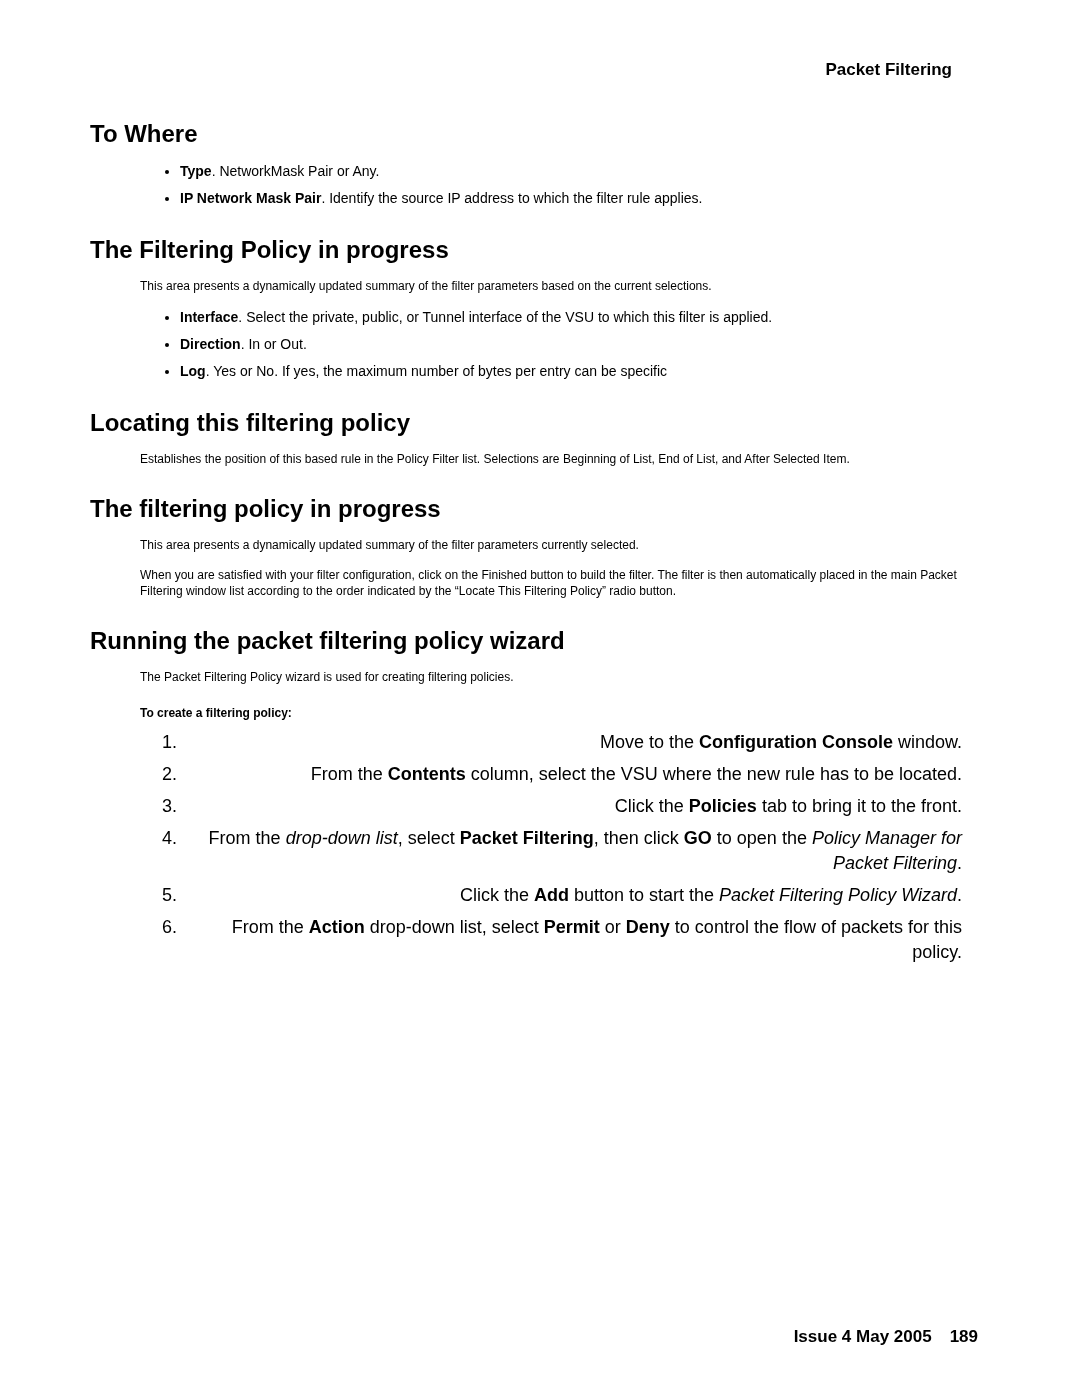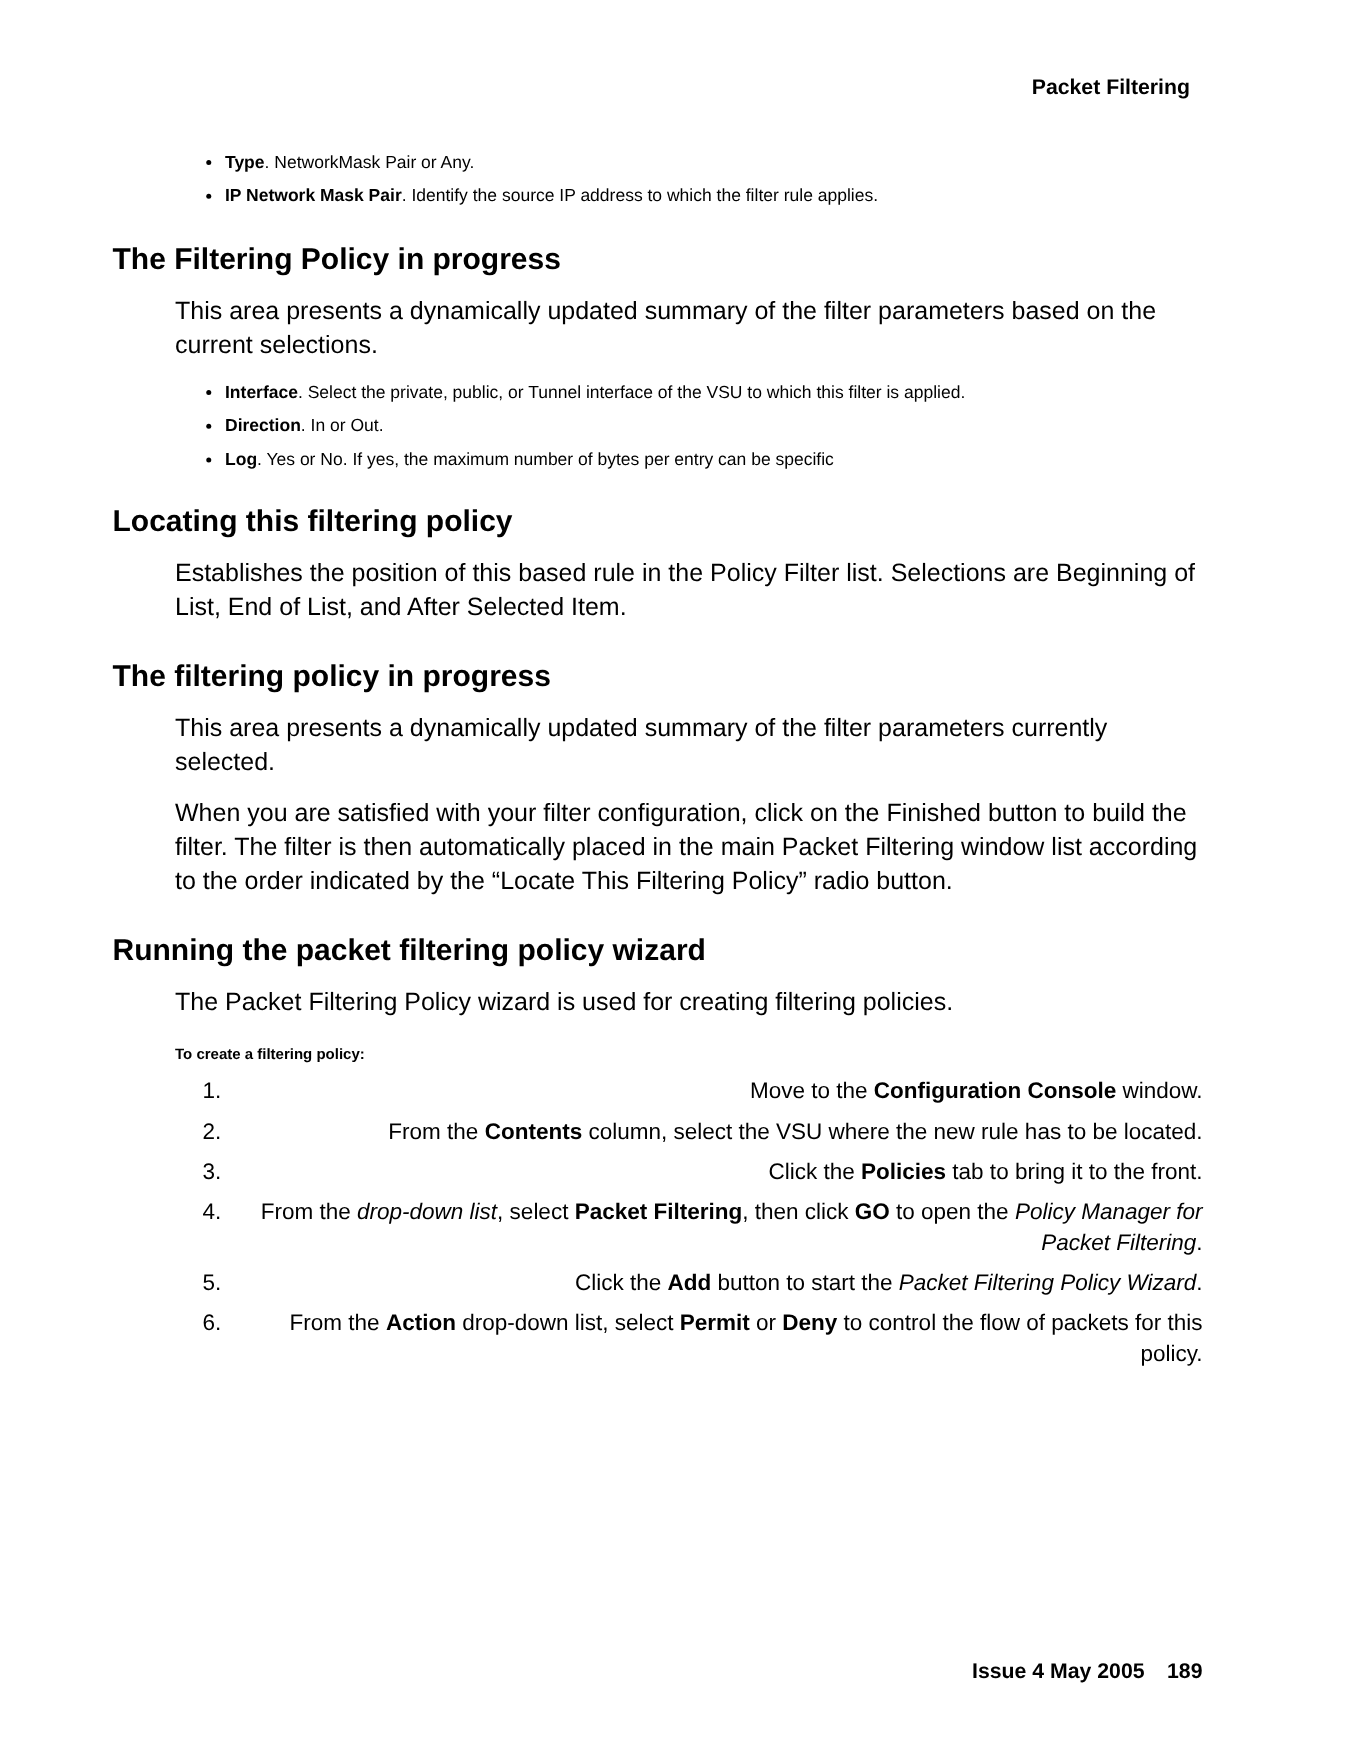--- a/index.html
+++ b/index.html
@@ -22,21 +22,21 @@
     font-size: 17px;
     margin-bottom: 40px;
     padding-right: 10px;
   }
   h2.section {
     font-size: 24px;
     font-weight: bold;
     margin: 28px 0 14px 0;
   }
   .body-para {
-    font-size: 20px;
+    font-size: 12px;
     line-height: 1.35;
     margin: 10px 0 14px 50px;
   }
   ul.bullets {
     list-style: disc;
     margin: 6px 0 14px 90px;
     padding: 0;
   }
   ul.bullets li {
     font-size: 14px;
@@ -56,33 +56,34 @@
   ol.steps li {
     font-size: 18px;
     line-height: 1.35;
     margin: 8px 0;
   }
   .b { font-weight: bold; }
   .i { font-style: italic; }
   .footer {
     position: absolute;
     bottom: 50px;
-    right: 90px;
+    right: 74px;
     font-size: 17px;
   }
   .footer .issue { font-weight: bold; }
   .footer .pageno { font-weight: bold; margin-left: 18px; }
 </style>
 </head>
 <body>
 
 <div class="page">
 
   <div class="header-right">Packet Filtering</div>
 
+  <h2 class="section">To Where</h2>
   <ul class="bullets">
     <li><span class="b">Type</span><span>. NetworkMask Pair or Any.</span></li>
     <li><span class="b">IP Network Mask Pair</span><span>. Identify the source IP address to which the filter rule applies.</span></li>
   </ul>
 
   <h2 class="section">The Filtering Policy in progress</h2>
   <p class="body-para">This area presents a dynamically updated summary of the filter parameters based on the current selections.</p>
   <ul class="bullets">
     <li><span class="b">Interface</span><span>. Select the private, public, or Tunnel interface of the VSU to which this filter is applied.</span></li>
     <li><span class="b">Direction</span><span>. In or Out.</span></li>

